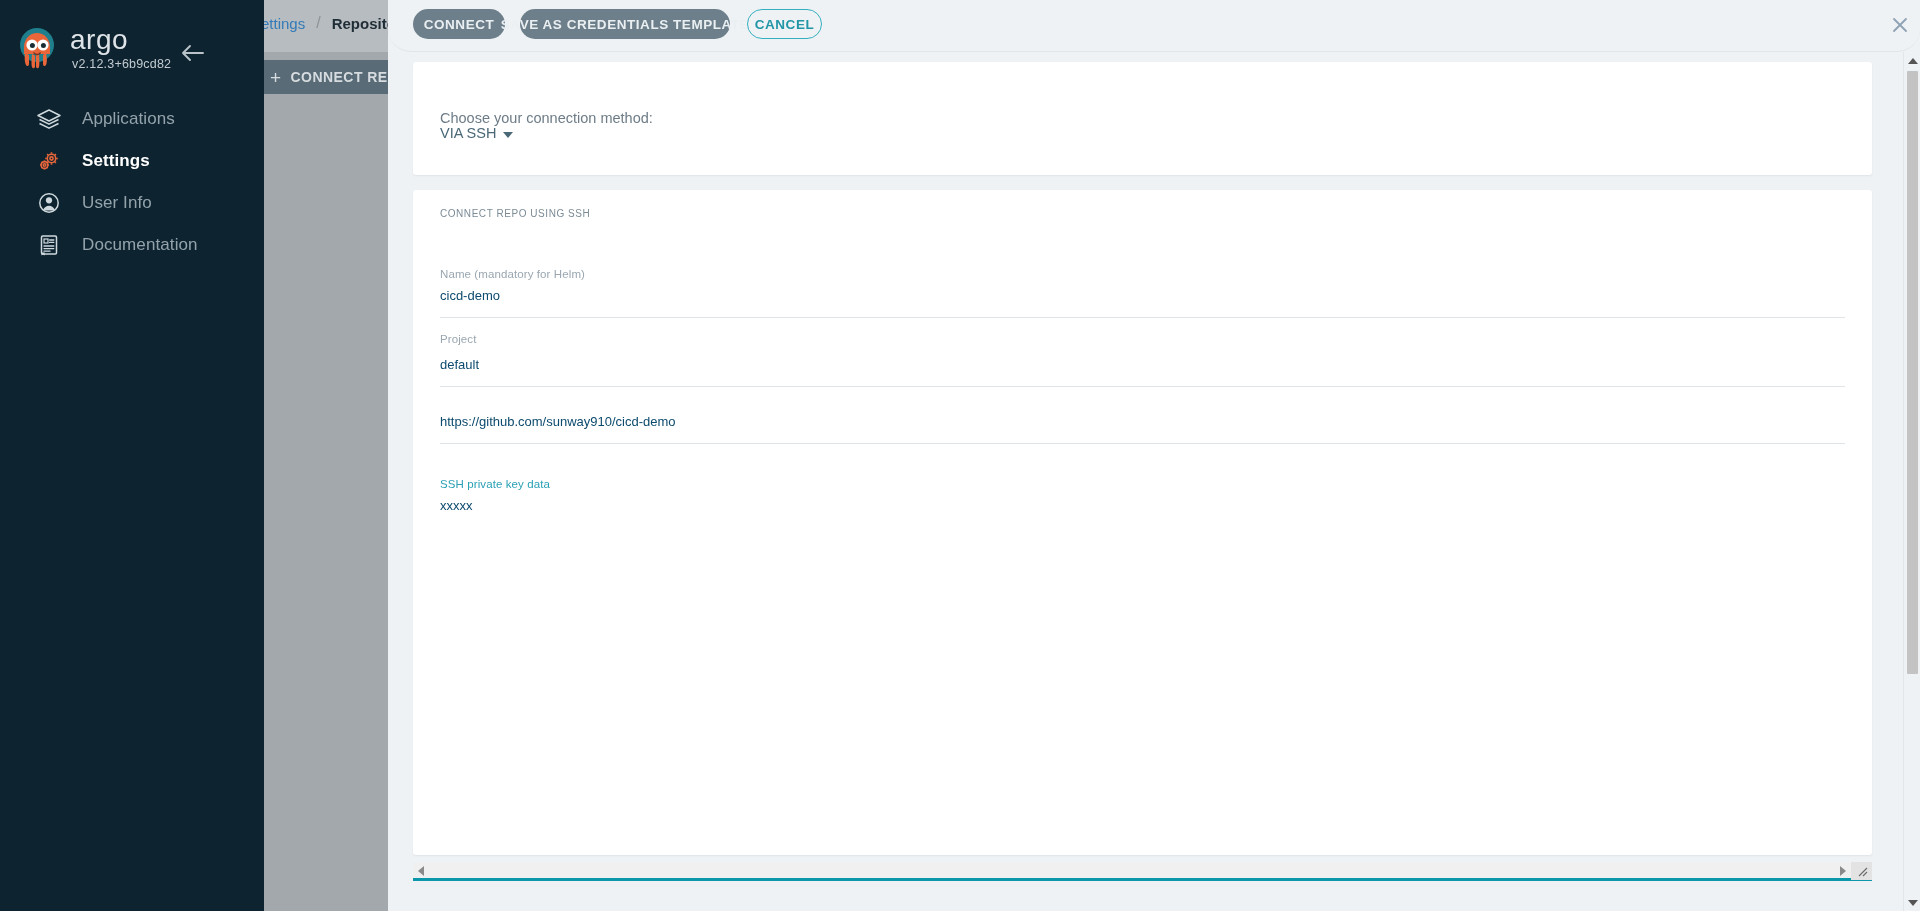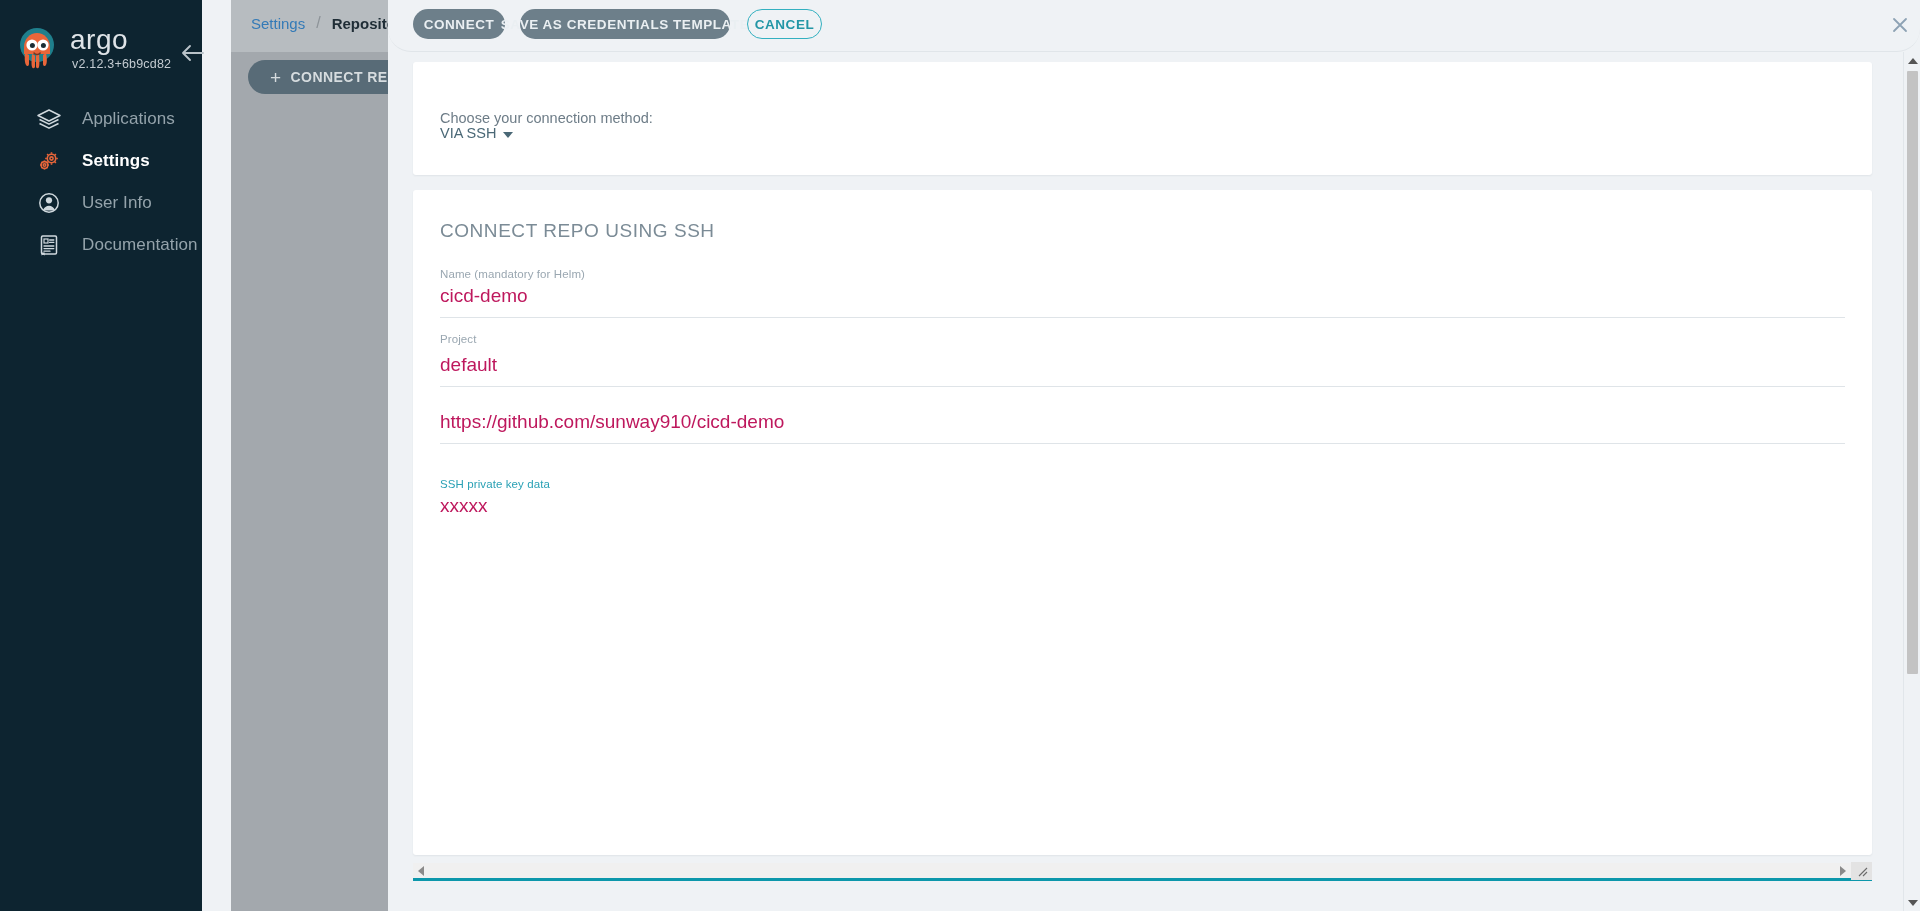--- a/index.html
+++ b/index.html
@@ -9,21 +9,21 @@
     overflow: hidden;
     font-family: "Liberation Sans", sans-serif;
     background: #eff2f5;
   }
 
   #root { position: relative; width: 1920px; height: 911px; }
 
   
   .sidebar {
     position: absolute; left: 0; top: 0;
-    width: 202px; height: 911px;
+    width: 264px; height: 911px;
     background: #0d2430;
     z-index: 30;
   }
   .sb-logo-row {
     position: absolute; left: 0; top: 18px;
     width: 231px; height: 62px;
   }
   .sb-octo {
     position: absolute; left: 14px; top: 8px;
     width: 46px; height: 46px;
@@ -148,32 +148,32 @@
   }
   .caret-dn {
     width: 0; height: 0;
     border-left: 5px solid transparent;
     border-right: 5px solid transparent;
     border-top: 6px solid #4a6876;
     margin-top: 3px;
   }
 
   .form-title {
-    position: absolute; left: 27px; top: 30px;
-    font-size: 19px; color: #7b8b96; letter-spacing: .55px;
+    position: absolute; left: 27px; top: 18px;
+    font-size: 10px; color: #7b8b96; letter-spacing: .55px;
   }
 
   .field { position: absolute; left: 27px; width: 1405px; }
   .field-label {
     font-size: 11.5px; color: #9aa7b1; letter-spacing: .1px;
     margin-bottom: 5px;
   }
   .field-label.link { color: #2aa1b5; cursor: pointer; }
   .field-value {
-    font-size: 19px; color: #be185d;
+    font-size: 13px; color: #0c4a6e;
     height: 22px; line-height: 22px;
   }
   .field-rule {
     border-bottom: 1.3px solid #dfe4e8;
     margin-top: 10px;
   }
   .f-name { top: 78px; }
   .f-proj { top: 143px; }
   .f-url  { top: 221px; }
   .f-key  { top: 288px; }

